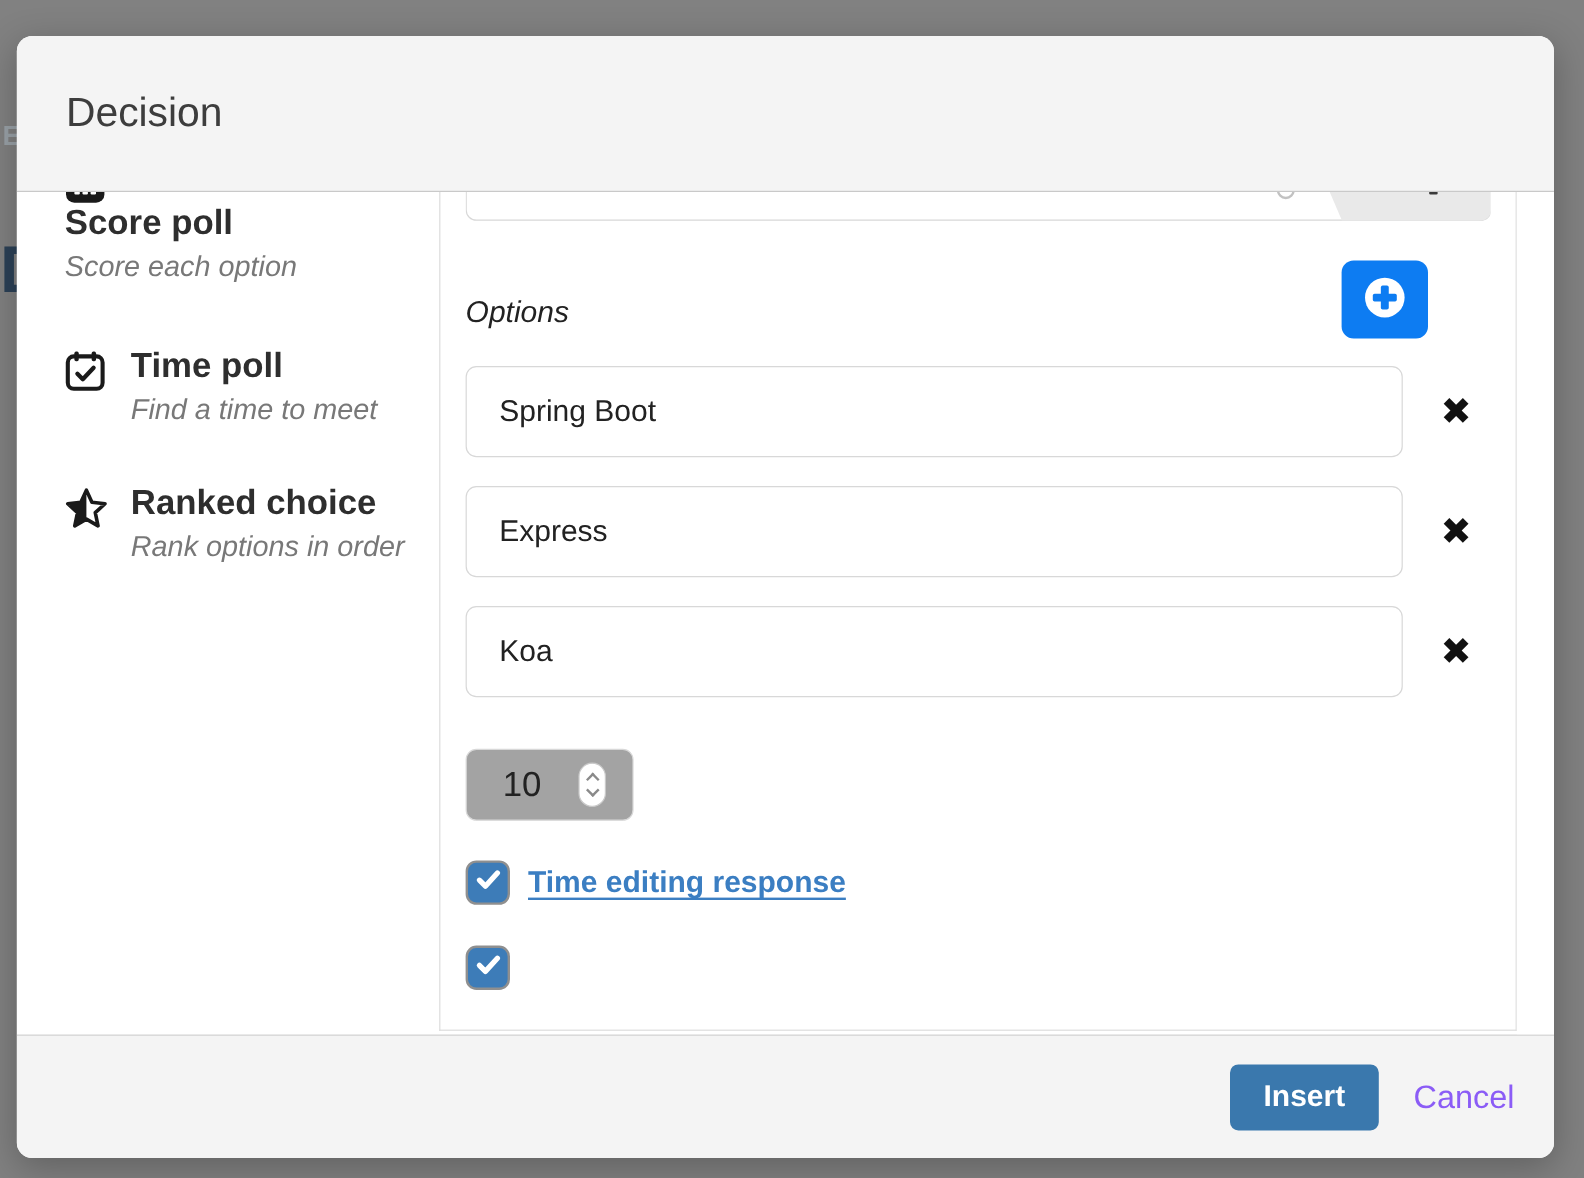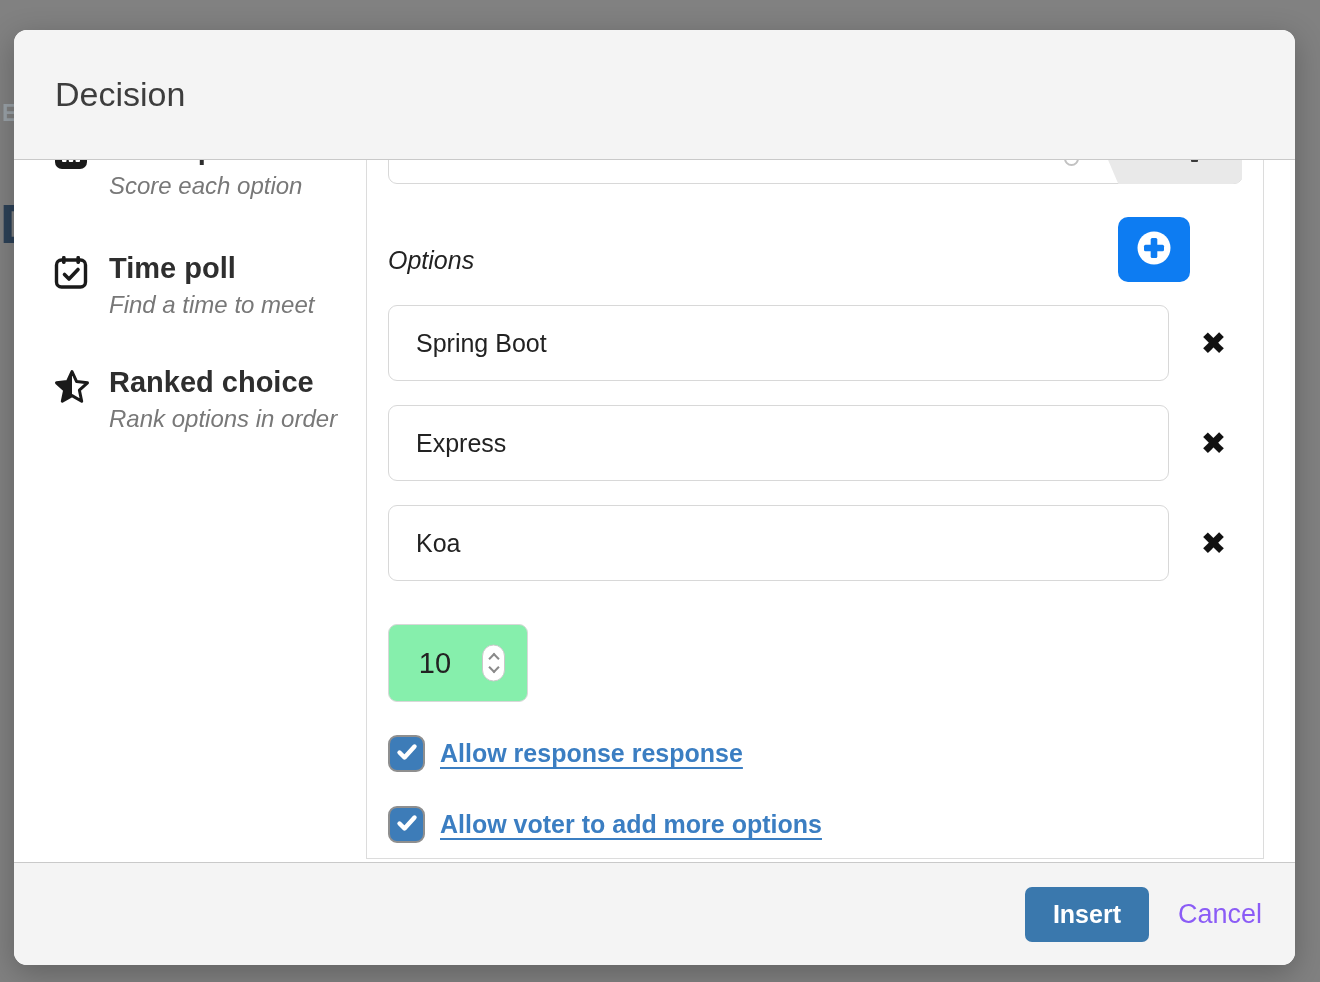--- a/index.html
+++ b/index.html
@@ -49,21 +49,21 @@
     position:relative;
   }
 
   
   .sidebar {
     width:352px; flex:0 0 352px;
     padding-left:40px;
     overflow:hidden;
   }
   .side-item { display:flex; }
-  .side-item.cut { margin-top:-27px; }
+  .side-item.cut { margin-top:-27px;flex-direction:column; }
   .side-item + .side-item.gap1 { margin-top:51px; }
   .side-item + .side-item.gap2 { margin-top:46px; }
   .side-icon { width:34px; flex:0 0 34px; margin-right:21px; padding-top:3px; }
   .side-icon svg { display:block; }
   .side-title { font-size:29px; font-weight:bold; color:#2e2e2e; line-height:32px; }
   .side-desc  { font-size:24px; font-style:italic; color:#787878; line-height:30px; margin-top:6px; }
 
   
   .main-wrap { flex:1 1 auto; display:flex; }
   .main-panel {
@@ -128,22 +128,22 @@
   .remove-option-btn {
     flex:1 1 auto; text-align:center; padding-left:16px;
     background:none; border:none; cursor:pointer;
     font-size:31px; font-weight:bold; color:#111; line-height:1;
     font-family:"DejaVu Sans", sans-serif;
   }
 
   
   .dots-row { margin-top:41px; display:flex; align-items:center; }
   .number-box {
-    position:relative; width:140px; height:78px;
-    border:1px solid #d8d8d8; border-radius:9px; background:#86efac;
+    position:relative; width:140px; height:60px;
+    border:1px solid #d8d8d8; border-radius:9px; background:#a3a3a3;
   }
   .number-value {
     position:absolute; left:0; top:0; width:92px; height:100%;
     border:none; outline:none; background:transparent;
     font-family:"Liberation Sans", sans-serif;
     font-size:29px; color:#222; text-align:center;
   }
   .stepper {
     position:absolute; right:22px; top:50%; transform:translateY(-50%);
     width:23px; height:37px;
@@ -308,32 +308,31 @@
         </div>
 
         <div class="check-row first">
           <span class="checkbox">
             <span>
               <svg width="24" height="24" viewBox="0 0 24 24">
                 <path d="M4.5 12.5 L9.5 17.5 L19.5 6.5" fill="none" stroke="#ffffff" stroke-width="4.4" stroke-linecap="round" stroke-linejoin="round"></path>
               </svg>
             </span>
           </span>
-          <span class="link-label">Allow response response</span>
+          <span class="link-label">Time editing response</span>
         </div>
 
         <div class="check-row second">
           <span class="checkbox">
             <span>
               <svg width="24" height="24" viewBox="0 0 24 24">
                 <path d="M4.5 12.5 L9.5 17.5 L19.5 6.5" fill="none" stroke="#ffffff" stroke-width="4.4" stroke-linecap="round" stroke-linejoin="round"></path>
               </svg>
             </span>
           </span>
-          <span class="link-label">Allow voter to add more options</span>
         </div>
 
       </div>
       <div class="right-gutter"></div>
     </div>
 
   </div>
 
   <div class="modal-footer">
     <button class="insert-btn">Insert</button>

